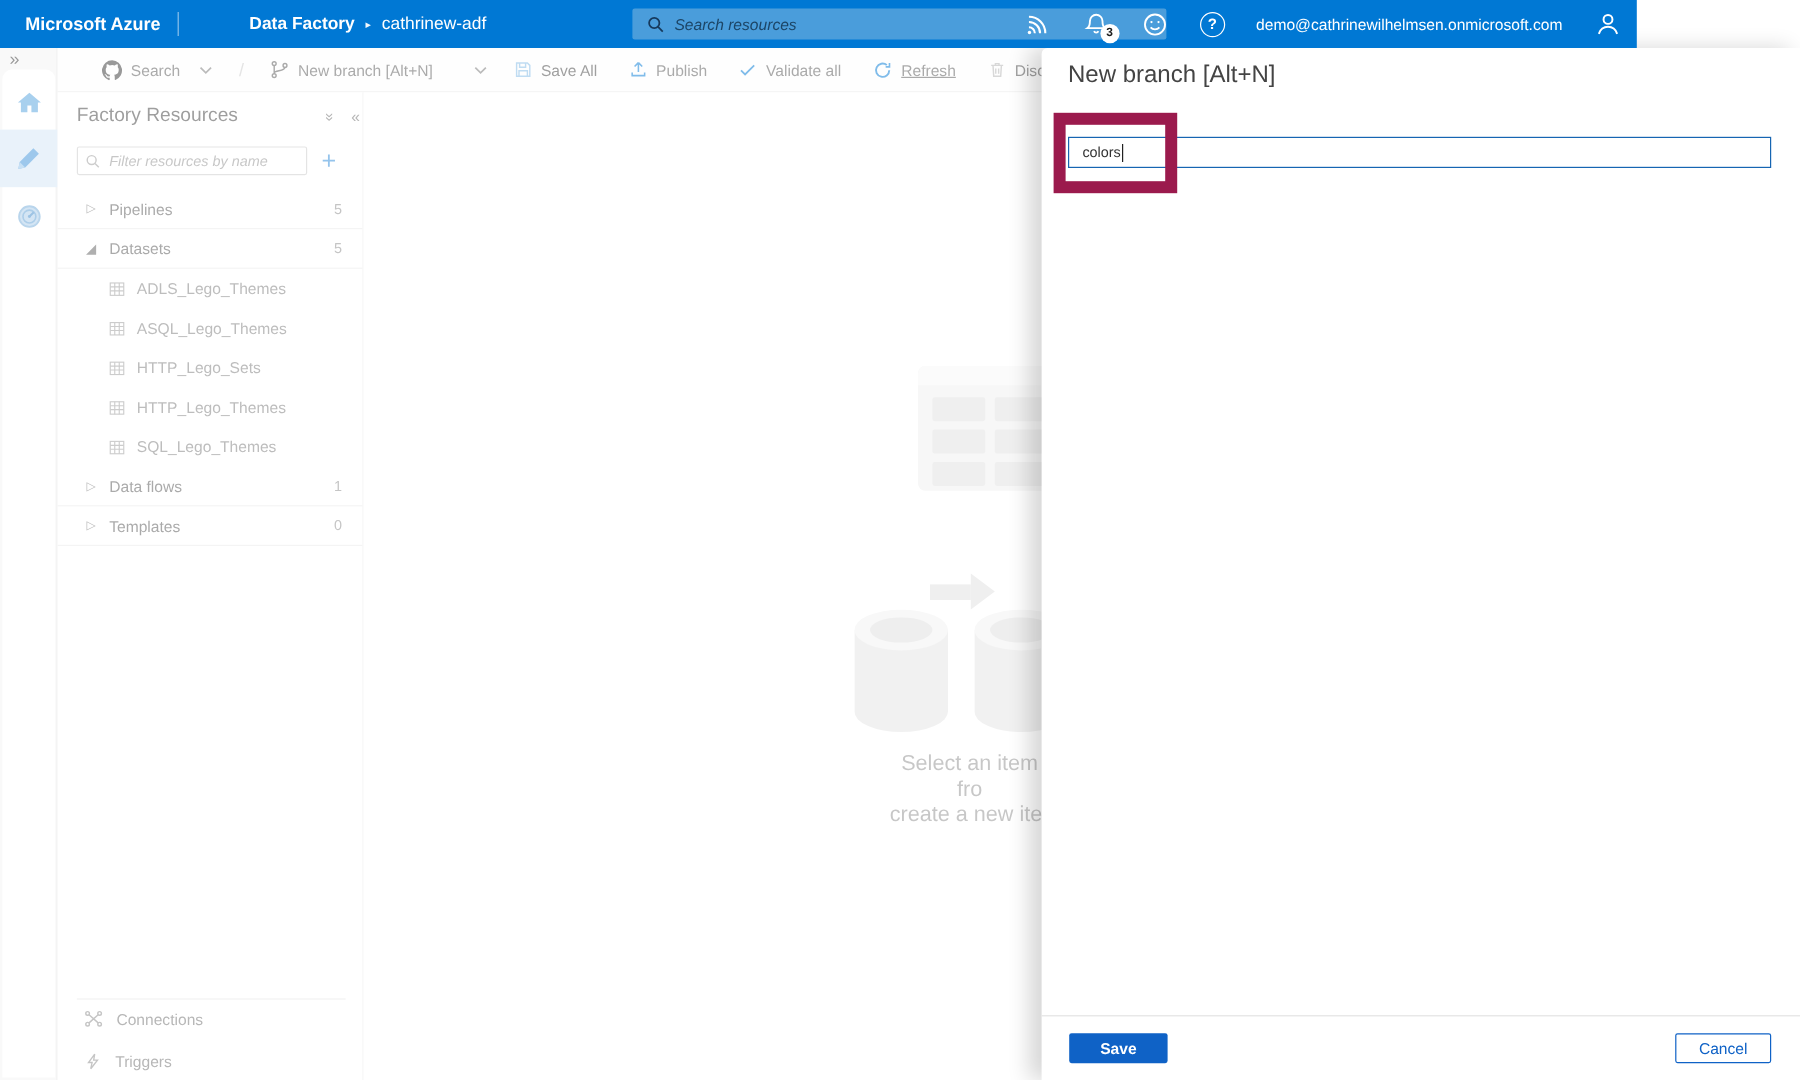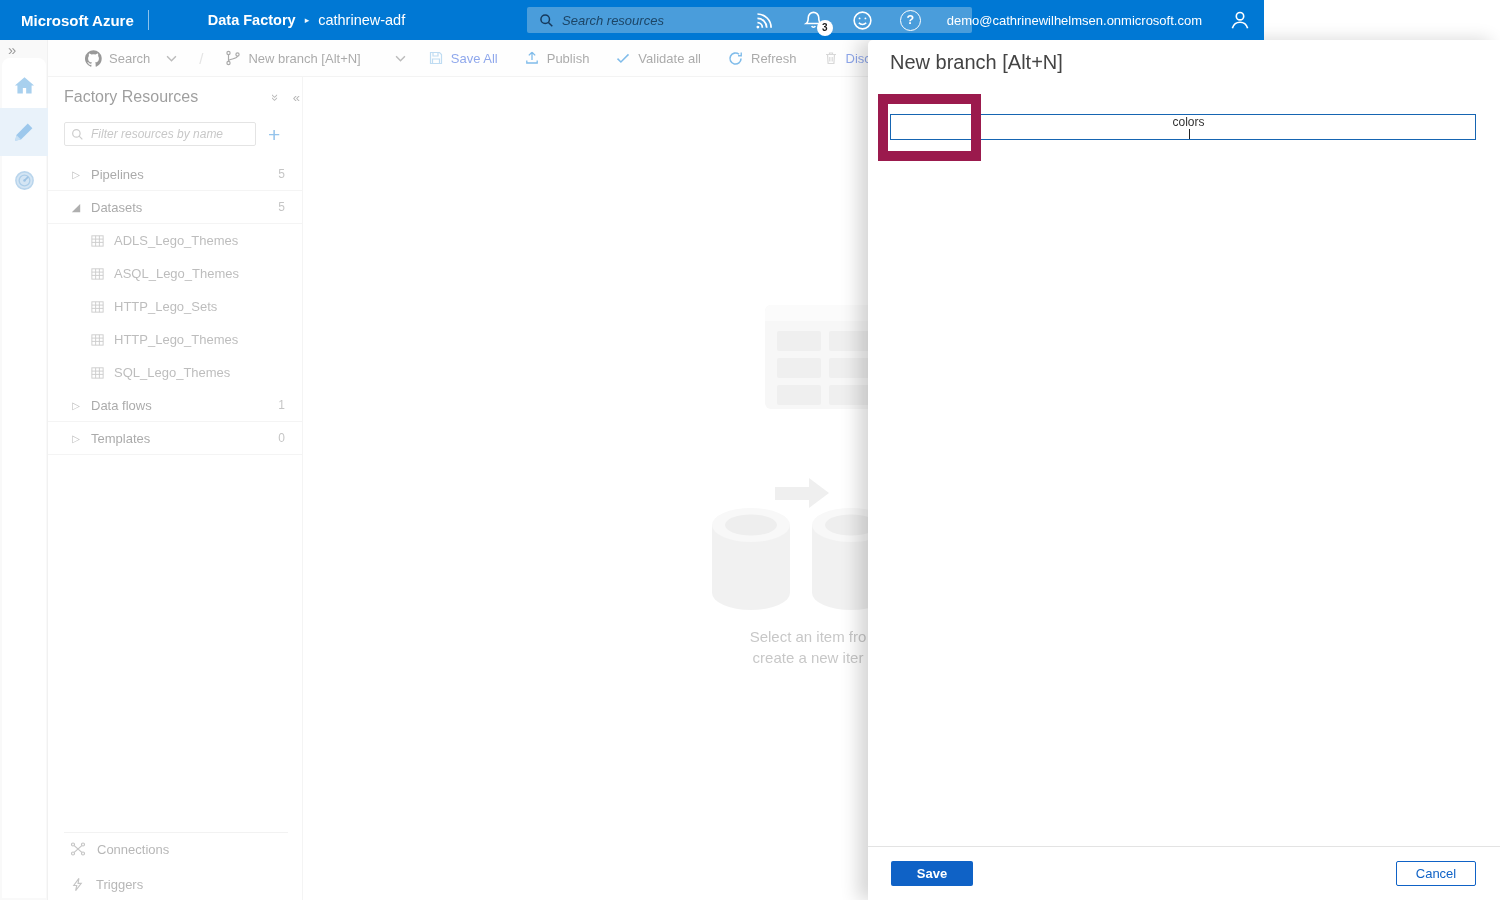--- a/index.html
+++ b/index.html
@@ -1,21 +1,21 @@
 <!DOCTYPE html>
 <html><head>
 <meta charset="utf-8">
 <style>
   html,body{margin:0;padding:0;background:#fff;}
   *{box-sizing:border-box;}
   .stage{position:relative;width:1500px;height:900px;overflow:hidden;background:#fff;
          font-family:"Liberation Sans","DejaVu Sans",sans-serif;}
 
   
-  .topbar{position:absolute;left:0;top:0;width:1264px;height:40px;background:#0078d4;
+  .topbar{position:absolute;left:0;top:0;width:1364px;height:40px;background:#0078d4;
           display:flex;align-items:center;color:#fff;z-index:80;}
   .brand{margin-left:21px;font-size:15px;font-weight:bold;white-space:nowrap;}
   .tb-sep{width:1px;height:20px;background:rgba(255,255,255,.55);margin:0 14px;}
   .crumb-app{font-size:14.5px;font-weight:600;padding-left:45px;}
   .crumb-chev{font-size:9px;margin:0 9px;opacity:.95;}
   .crumb-item{font-size:14.5px;}
   .top-search{position:absolute;left:527px;top:7px;width:445px;height:26px;background:#4a9ddb;
               border-radius:2px;display:flex;align-items:center;padding:0 8px;}
   .top-search svg{flex:0 0 auto;margin:0 6px 0 4px;}
   .top-search input{flex:1;background:transparent;border:none;outline:none;font-style:italic;
@@ -39,21 +39,21 @@
   .rail-item{position:absolute;left:0;width:48px;height:48px;display:flex;align-items:center;
              justify-content:center;cursor:pointer;}
   .rail-item.selected{background:#d2e5f5;}
 
   
   .toolbar{position:absolute;left:48px;top:40px;width:820px;height:37px;background:#fdfdfd;
            border-bottom:1px solid #e6e6e6;display:flex;align-items:center;font-size:13px;
            color:#555;overflow:hidden;white-space:nowrap;}
   .tb-btn{display:flex;align-items:center;cursor:pointer;}
   .tb-label{margin-left:7px;}
-  .lbl-disabled{color:#1d4ed8;}
+  .lbl-disabled{color:#404040;}
   .chev{margin-left:16px;}
   .slash{margin-left:22px;color:#c9c9c9;font-size:15px;}
 
   
   .explorer{position:absolute;left:48px;top:77px;width:255px;height:823px;background:#fff;
             border-right:1px solid #e9e9e9;}
   .exp-header{position:absolute;left:16px;top:11px;right:2px;display:flex;align-items:center;}
   .exp-title{font-size:16px;color:#3d3d3d;flex:1;}
   .exp-hicon{color:#6b6b6b;font-size:13px;margin-left:14px;cursor:pointer;}
   .rot90{display:inline-block;transform:rotate(90deg);}
@@ -82,33 +82,33 @@
   .canvas{position:absolute;left:303px;top:77px;width:565px;height:823px;background:#fff;overflow:hidden;}
   .illus-table{position:absolute;left:462px;top:228px;width:170px;height:104px;background:#eeeeee;
                border-radius:6px;}
   .illus-table .hdr{position:absolute;left:0;top:0;width:100%;height:16px;background:#f6f6f6;
                     border-radius:6px 6px 0 0;}
   .illus-table .cell{position:absolute;width:44px;height:20px;background:#dedede;border-radius:2px;}
   .illus-arrow{position:absolute;left:472px;top:401px;width:60px;height:30px;}
   .illus-arrow .shaft{position:absolute;left:0;top:9px;width:34px;height:13px;background:#dedede;}
   .illus-arrow .head{position:absolute;left:34px;top:0;width:0;height:0;border-top:15px solid transparent;
                      border-bottom:15px solid transparent;border-left:20px solid #dedede;}
-  .illus-msg{position:absolute;left:436px;top:549px;width:138px;text-align:center;font-size:15px;
+  .illus-msg{position:absolute;left:436px;top:549px;width:138px;text-align:center;font-size:18px;
              line-height:21px;color:#8f8f8f;}
 
   
   .disabled-overlay{position:absolute;left:0;top:40px;width:868px;height:860px;
                     background:rgba(255,255,255,.5);z-index:50;pointer-events:none;}
 
   
   .panel{position:absolute;left:868px;top:40px;width:632px;height:860px;background:#fff;z-index:60;
          box-shadow:-10px 0 18px rgba(0,0,0,.16);border-top-left-radius:5px;}
   .panel-title{position:absolute;left:22px;top:11px;font-size:20px;color:#444;}
   .branch-input{position:absolute;left:22px;top:74px;width:586px;height:26px;border:1px solid #1665b2;
-                display:flex;align-items:center;padding-left:11px;font-size:12px;color:#333;cursor:text;flex-direction:column;}
+                display:flex;align-items:center;padding-left:11px;font-size:12px;color:#333;cursor:text;}
   .text-caret{display:inline-block;width:1px;height:15px;background:#222;margin-left:1px;}
   .panel-footer-div{position:absolute;left:0;top:806px;width:632px;height:1px;background:#e3e3e3;}
   .btn-save{position:absolute;left:23px;top:821px;width:82px;height:25px;background:#0f62c6;color:#fff;
             font-size:13px;font-weight:bold;border:none;border-radius:2px;cursor:pointer;
             font-family:inherit;}
   .btn-cancel{position:absolute;left:528px;top:821px;width:80px;height:25px;background:#fff;
               color:#0f62c6;font-size:13px;border:1px solid #0f62c6;border-radius:2px;cursor:pointer;
               font-family:inherit;}
 
   
@@ -235,21 +235,21 @@
           <path d="M2.8 10.5V13h10.4v-2.5"></path>
       </svg>
       <span class="tb-label">Publish</span>
     </div>
     <div class="tb-btn" style="margin-left:26px;">
       <svg width="16" height="16" viewBox="0 0 16 16" fill="none" stroke="#0078d4" stroke-width="1.5">
         <path d="M2.5 8.6l3.4 3.4L13.5 4.4"></path>
       </svg>
       <span class="tb-label">Validate all</span>
     </div>
-    <div class="tb-btn" style="margin-left:26px;">
+    <div class="tb-btn" style="margin-left:26px;text-decoration:underline;">
       <svg width="17" height="17" viewBox="0 0 16 16" fill="none" stroke="#0078d4" stroke-width="1.5">
         <path d="M13.2 8A5.2 5.2 0 1 1 11.3 4"></path>
           <path d="M13.4 2.4v3h-3" stroke-width="1.3"></path>
       </svg>
       <span class="tb-label">Refresh</span>
     </div>
     <div class="tb-btn" style="margin-left:26px;">
       <svg width="16" height="16" viewBox="0 0 16 16" fill="none" stroke="#b0b0b0" stroke-width="1.2">
         <path d="M3 4.5h10M6.5 4.5V3h3v1.5M4.5 4.5l.6 9h5.8l.6-9M6.8 7v4.5M9.2 7v4.5"></path>
       </svg>

